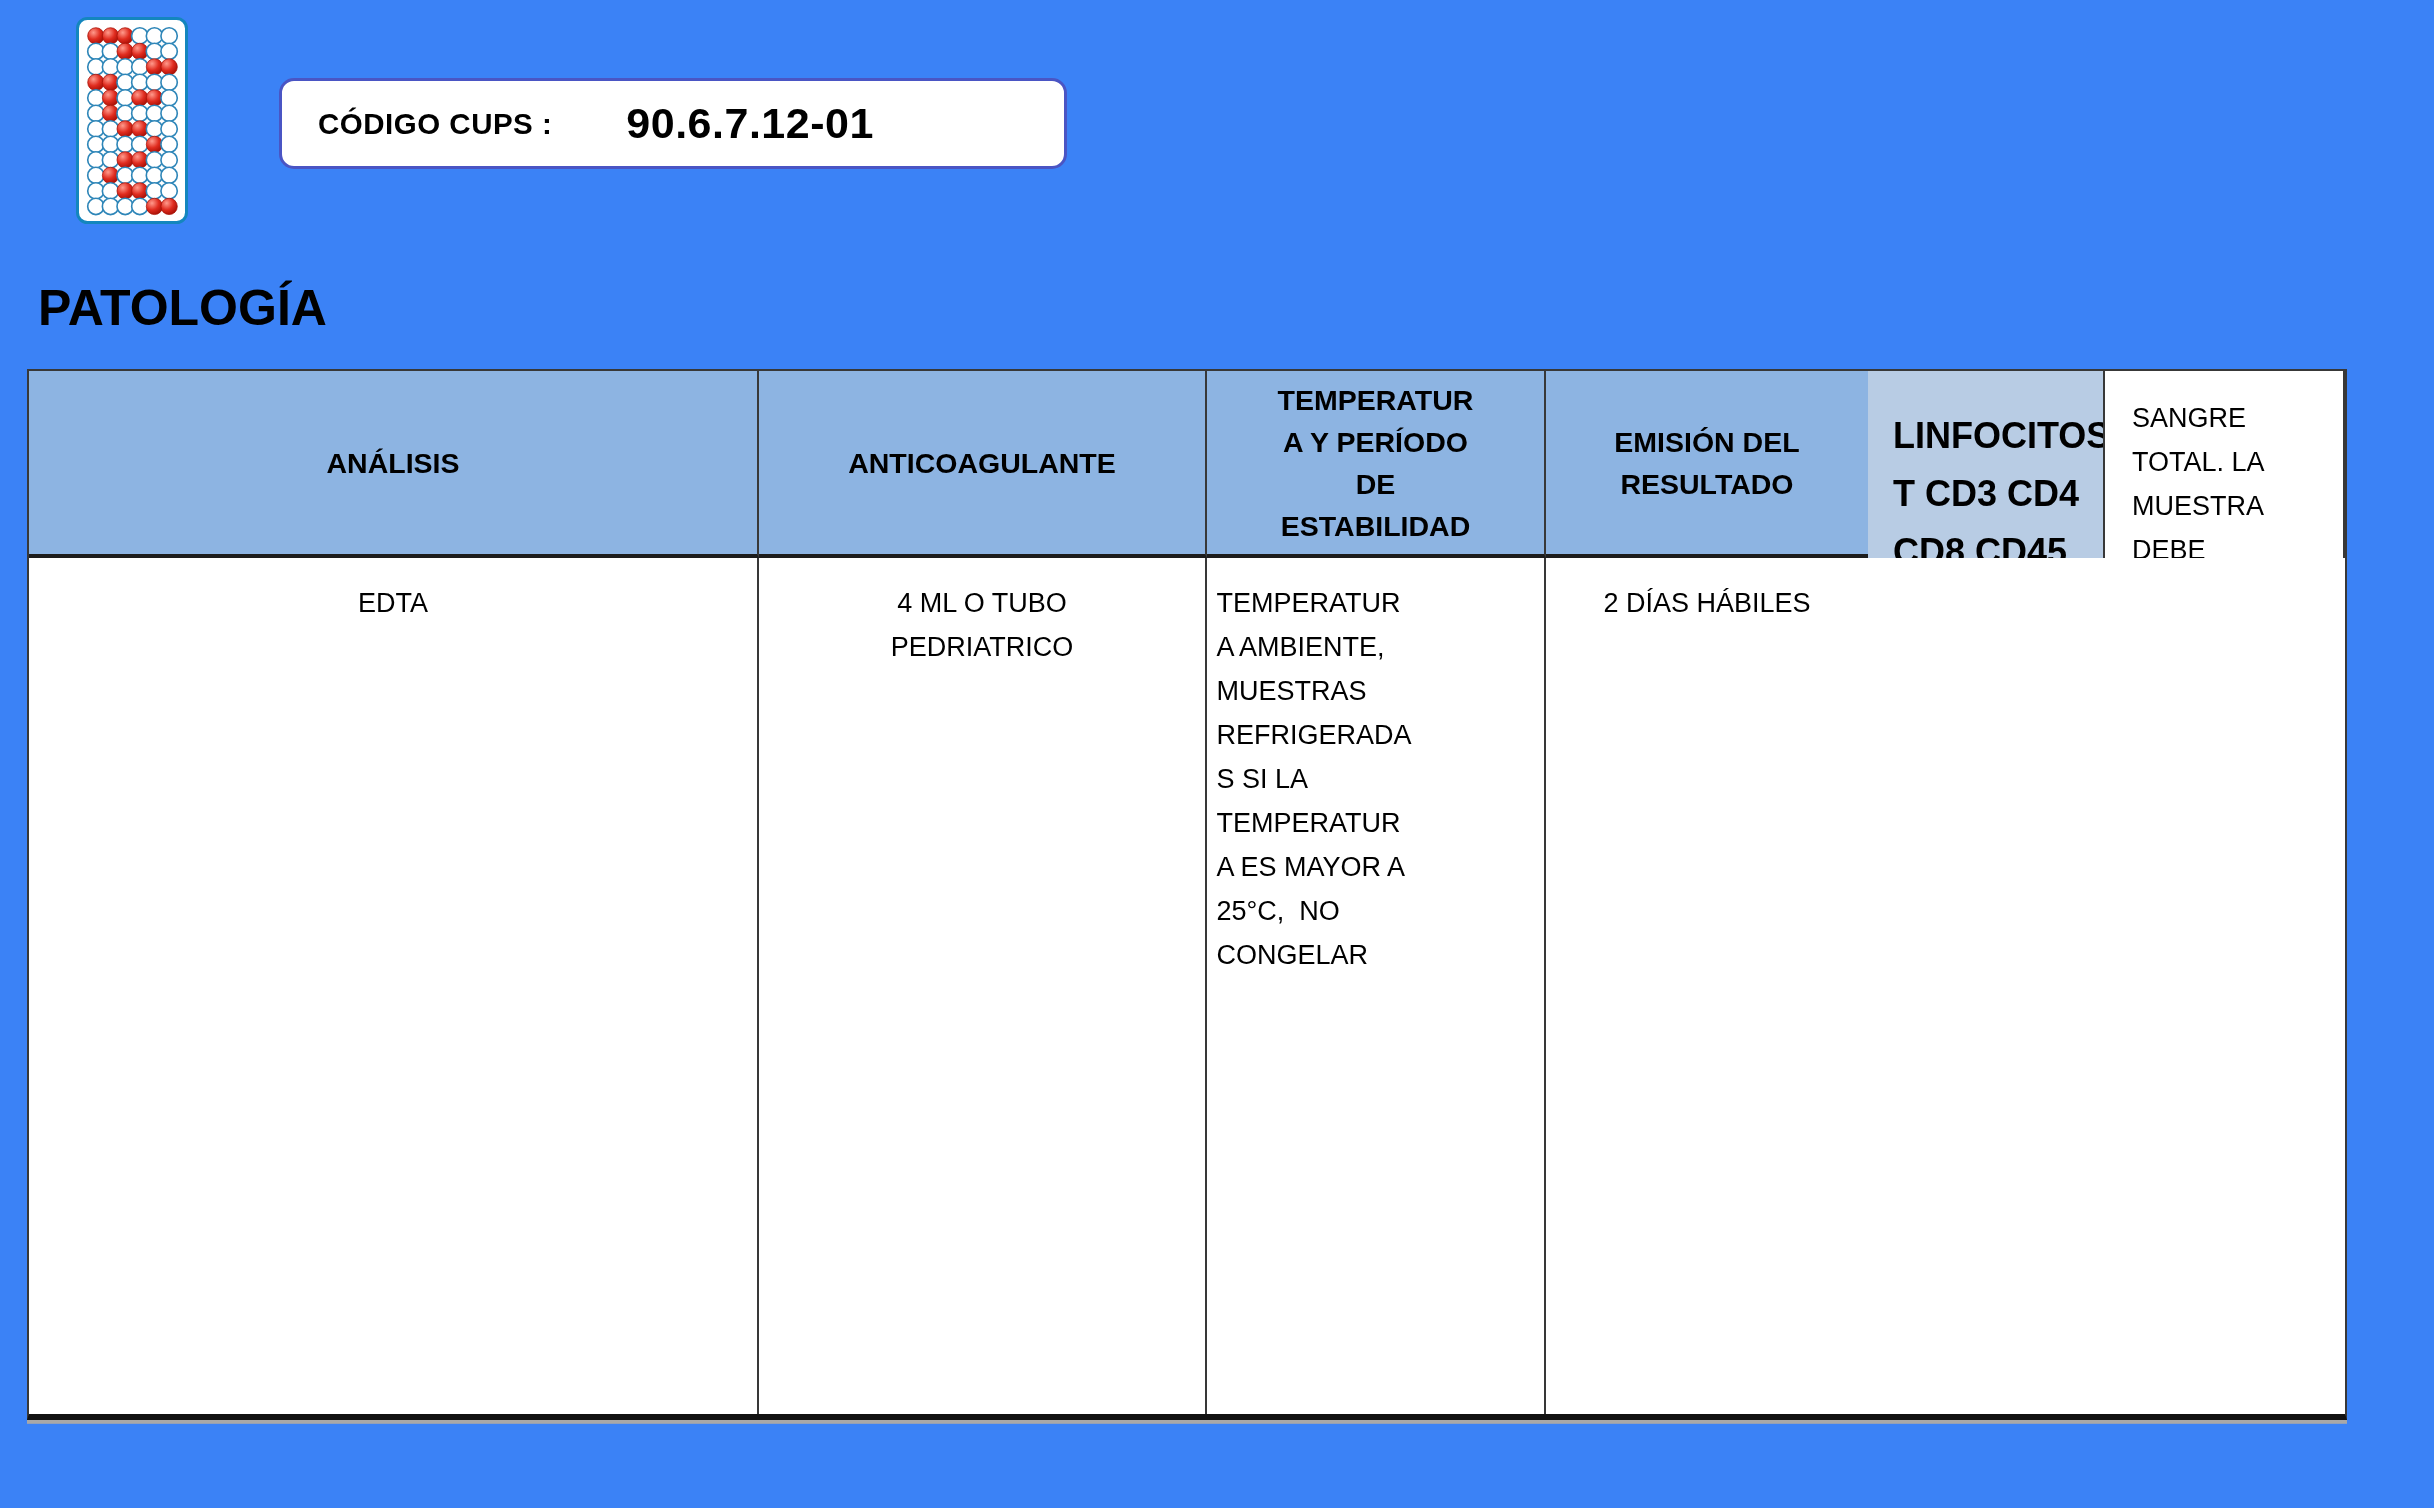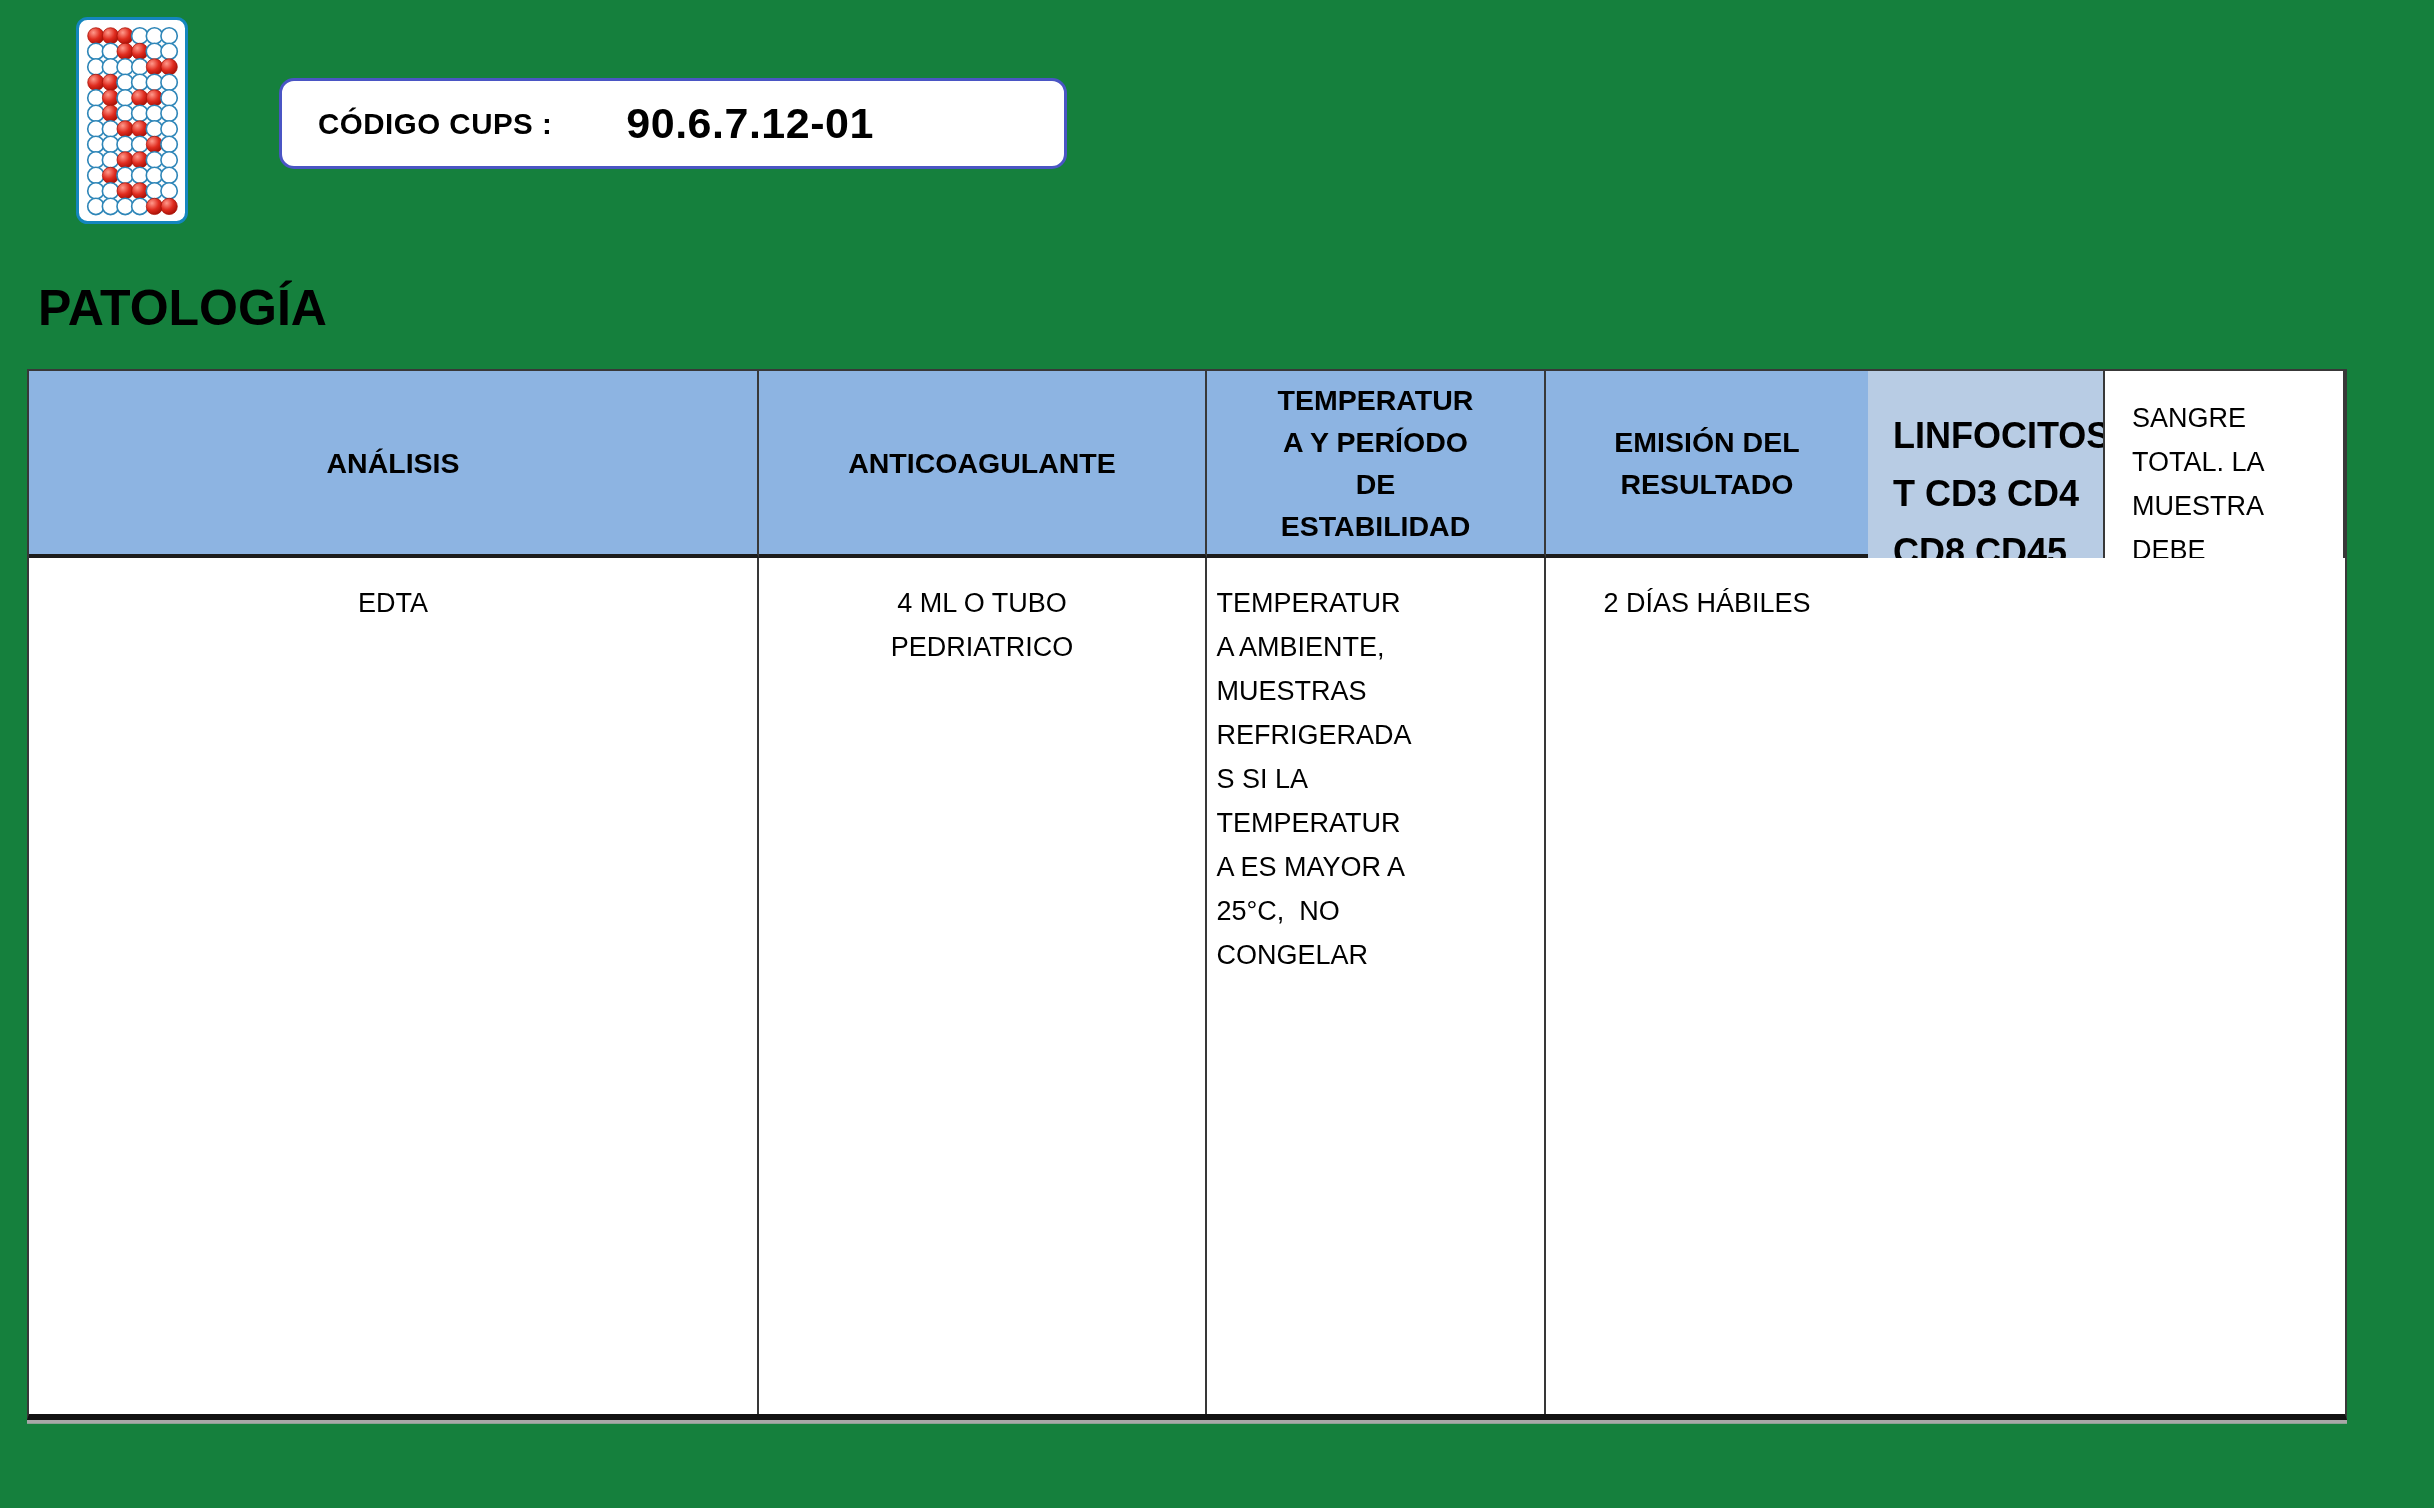--- a/index.html
+++ b/index.html
@@ -6,21 +6,21 @@
     margin: 0;
     padding: 0;
     background: #ffffff;
     font-family: "Liberation Sans", "DejaVu Sans", sans-serif;
     color: #000000;
   }
   .page {
     position: relative;
     width: 2435px;
     height: 1508px;
-    background: #15803d;
+    background: #3b82f6;
     overflow: hidden;
   }
 
   
   .logo {
     position: absolute;
     left: 76px;
     top: 17px;
     width: 112px;
     height: 207px;

